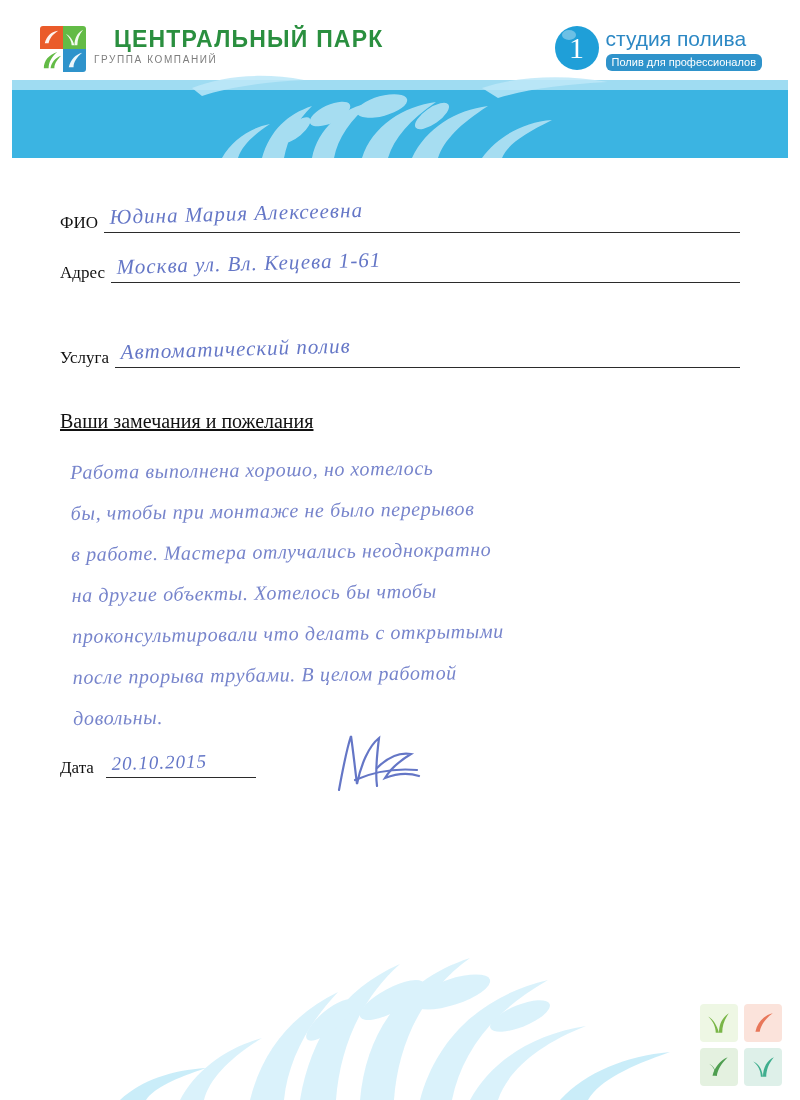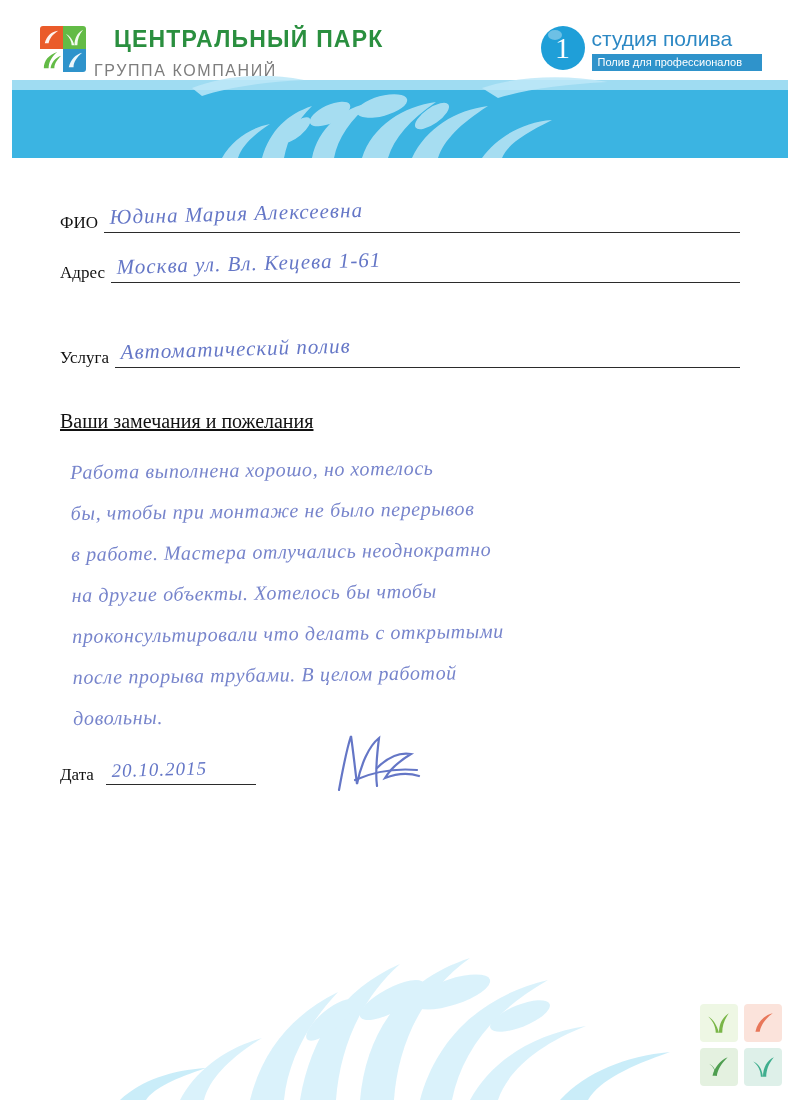--- a/index.html
+++ b/index.html
@@ -58,24 +58,24 @@
     font-size: 23px;
     font-weight: bold;
     color: #2a8f3f;
     letter-spacing: 1.2px;
     line-height: 26px;
     white-space: nowrap;
     margin-left: 20px;
   }
   .logo-sub {
     font-family: "Liberation Sans", sans-serif;
-    font-size: 16px;
+    font-size: 10px;
     color: #7d7d7d;
     letter-spacing: 1.6px;
-    margin-top: 10px;
+    margin-top: 2px;
     white-space: nowrap;
   }
 
   .phones {
     position: absolute;
     left: 30px;
     top: 88px;
     font-family: "Liberation Serif", serif;
     font-size: 13.5px;
     color: #1b3f8f;
@@ -119,23 +119,24 @@
     color: #2c88c4;
     line-height: 25px;
     white-space: nowrap;
   }
   .rlogo-badge {
     margin-top: 3px;
     background: #2f93cb;
     color: #ffffff;
     font-family: "Liberation Sans", sans-serif;
     font-size: 11px;
-    padding: 2px 20px 3px 6px;
+    padding: 2px 6px 3px 6px;
     white-space: nowrap;
     text-align: center;
+    border-radius: 6px;
   }
   .contacts {
     position: absolute;
     right: 28px;
     top: 98px;
     text-align: right;
     font-family: "Liberation Serif", serif;
     font-size: 13px;
     color: #1b3f8f;
     line-height: 18px;
@@ -207,21 +208,20 @@
     transform-origin: left top;
   }
   .notes-body div { white-space: nowrap; }
 
   .date-row {
     position: absolute;
     left: 60px;
     top: 595px;
     display: flex;
     align-items: flex-end;
-    margin-top: 7px;
   }
   .date-line {
     width: 150px;
     border-bottom: 1.4px solid #2b2b2b;
     height: 22px;
     position: relative;
     margin-left: 6px;
   }
   .signature {
     position: absolute;

